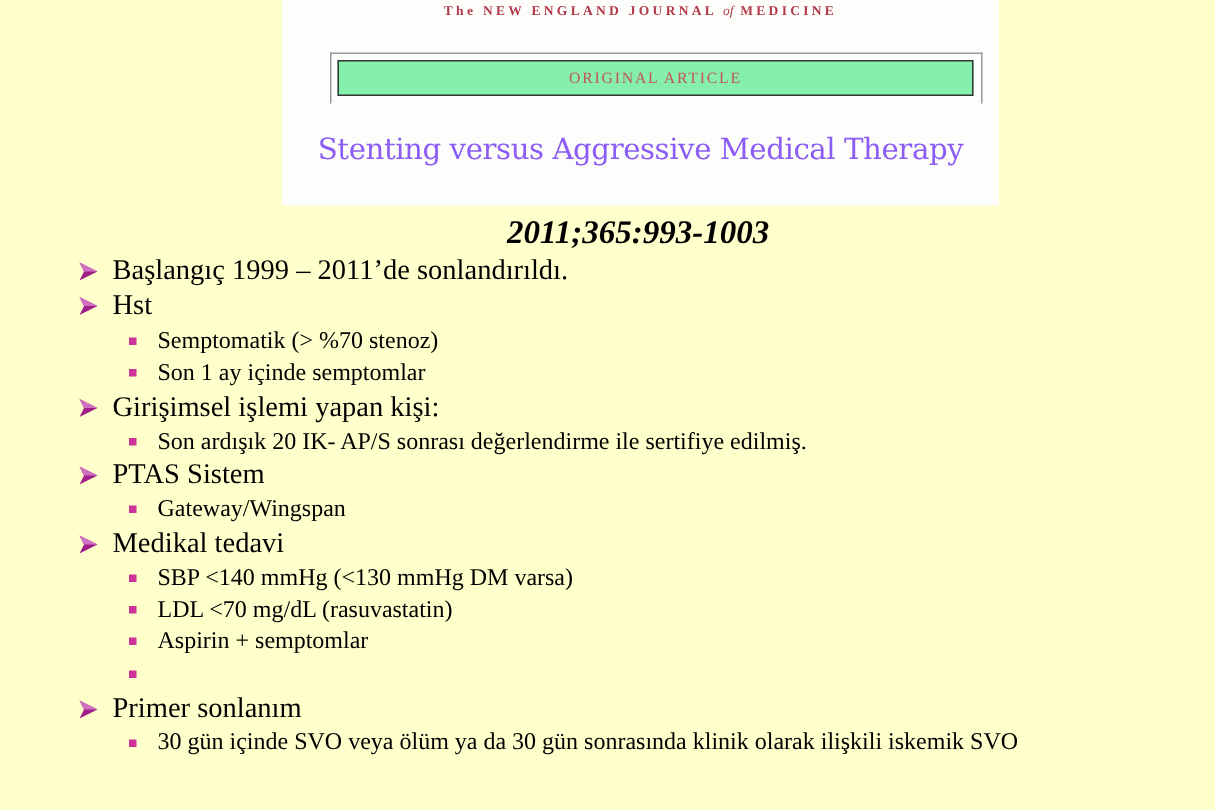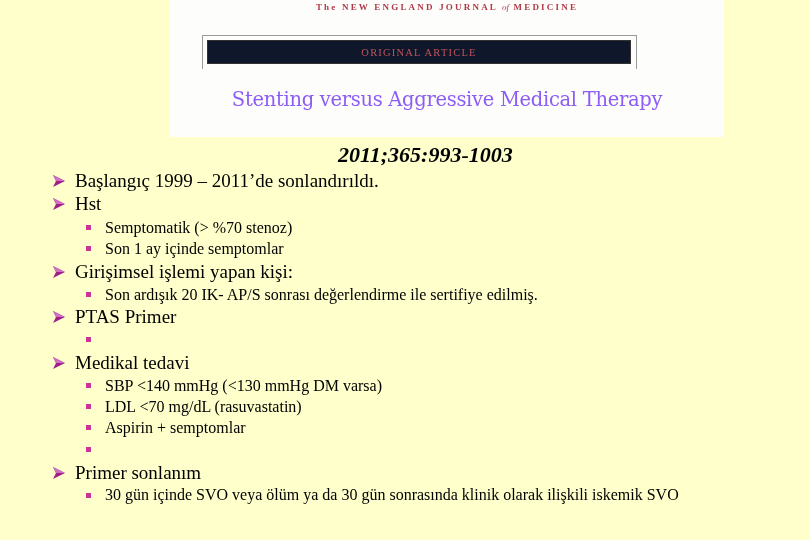--- a/index.html
+++ b/index.html
@@ -4,36 +4,36 @@
 <style>
   html, body { margin: 0; padding: 0; }
   body {
     width: 810px; height: 540px; overflow: hidden;
     background: #FFFFCC;
     position: relative;
     font-family: "Liberation Serif", "DejaVu Serif", serif;
     color: #000;
   }
   .article-img {
-    position: absolute; left: 170px; top: 0; width: 554px; height: 137px;
+    position: absolute; left: 188px; top: 0; width: 478px; height: 137px;
     background: #fdfdfb;
   }
   .journal-name {
     position: absolute; left: 0; width: 100%; top: 2px;
     text-align: center; color: #b23a48;
     font-size: 9px; letter-spacing: 2.2px; font-weight: bold;
   }
   .journal-name .of { font-style: italic; font-weight: normal; letter-spacing: 0; }
   .frame-outer {
     position: absolute; left: 32px; top: 35px; width: 433px; height: 33px;
     border-top: 1.5px solid #9a9a9a; border-left: 1.5px solid #9a9a9a; border-right: 1.5px solid #9a9a9a;
   }
   .frame-inner {
     position: absolute; left: 37px; top: 40px; width: 422px; height: 22px;
-    border: 1.5px solid #333; background: #0f172a;
+    border: 1.5px solid #333; background: #86efac;
     display: flex; align-items: center; justify-content: center;
   }
   .article-type {
     color: #c1545c; font-size: 10.5px; letter-spacing: 1.2px;
   }
   .article-title {
     position: absolute; left: 0; width: 100%; top: 88px;
     text-align: center; font-size: 19.5px; line-height: 23px; color: #8b5cf6;
     font-family: "DejaVu Serif", serif; letter-spacing: -0.3px;
   }
@@ -115,24 +115,25 @@
   <div class="l2" style="top:285px">
     <span class="sq"></span>
     <span class="txt">Son ardışık 20  IK- AP/S sonrası değerlendirme ile sertifiye edilmiş.</span>
   </div>
 
   <div class="l1" style="top:306px">
     <svg class="arrow" viewBox="0 0 14 14">
         <path d="M1 1 L13 7 L1 13 L4 7 Z" fill="#A0208A"></path>
         <path d="M1 1 L13 7 L4 7 Z" fill="#d070c0"></path>
       </svg>
-    <span>PTAS Primer</span>
+    <span>PTAS Sistem</span>
   </div>
   <div class="l2" style="top:330px">
     <span class="sq"></span>
+    <span class="txt">Gateway/Wingspan</span>
   </div>
 
   <div class="l1" style="top:352px">
     <svg class="arrow" viewBox="0 0 14 14">
         <path d="M1 1 L13 7 L1 13 L4 7 Z" fill="#A0208A"></path>
         <path d="M1 1 L13 7 L4 7 Z" fill="#d070c0"></path>
       </svg>
     <span>Medikal tedavi</span>
   </div>
   <div class="l2" style="top:376px">

